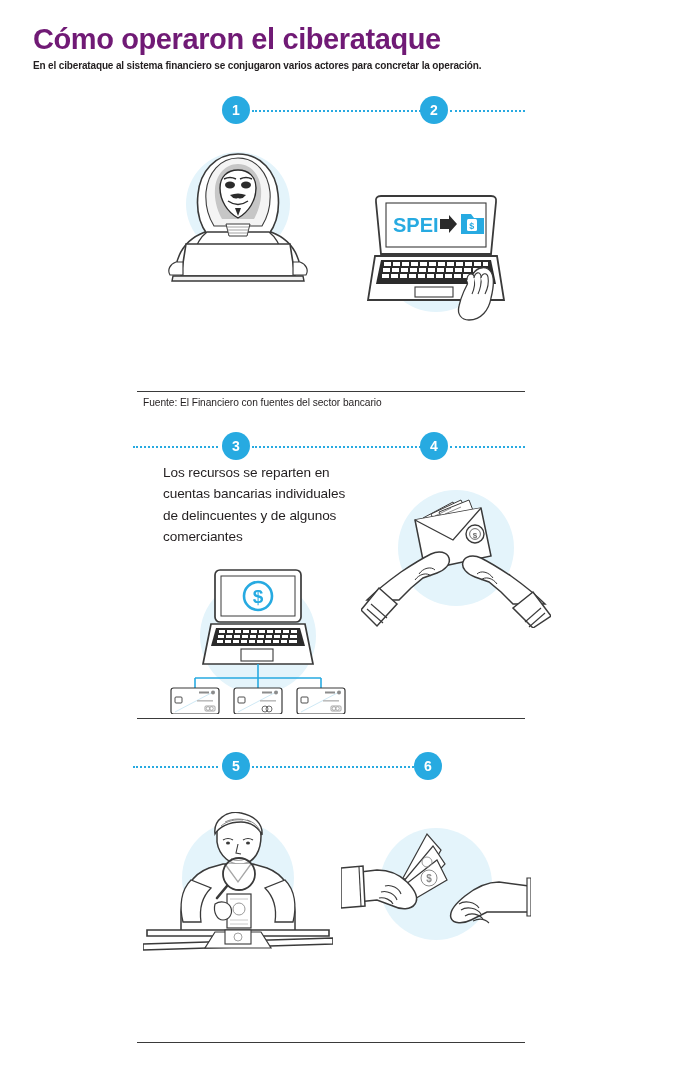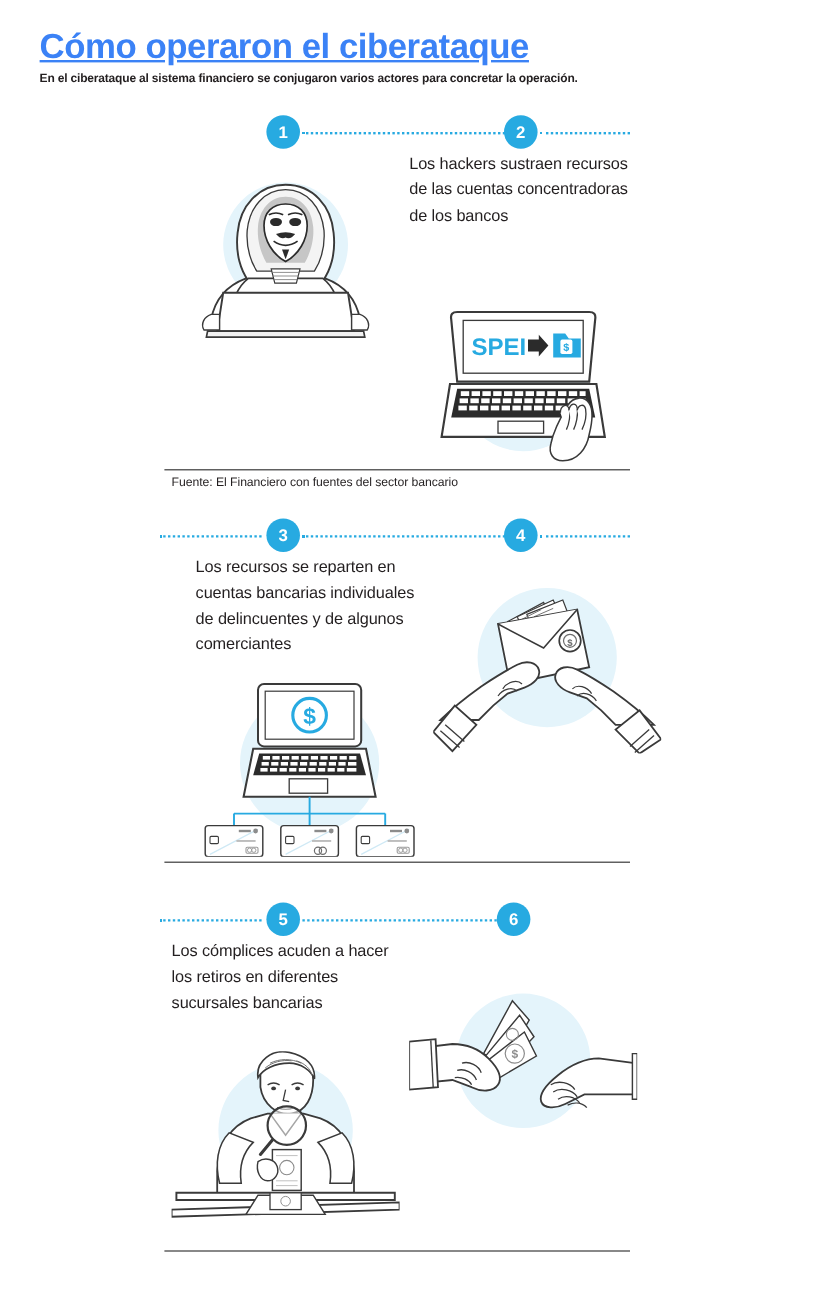--- a/index.html
+++ b/index.html
@@ -20,24 +20,23 @@
   .header {
     position: absolute;
     left: 33px;
     top: 24px;
     width: 640px;
   }
   .title {
     font-size: 29px;
     font-weight: bold;
     letter-spacing: -0.4px;
-    color: #3b82f6;
+    color: #701a75;
     line-height: 1.05;
     margin: 0;
-    text-decoration: underline;
   }
   .subtitle {
     font-size: 10px;
     font-weight: bold;
     color: #231f20;
     margin: 6px 0 0 0;
     letter-spacing: -0.15px;
     white-space: nowrap;
   }
 
@@ -186,21 +185,20 @@
             <path d="M43 100 L147 100 L152 132 L38 132 Z" fill="#ffffff" stroke="#3a3a3a" stroke-width="1.6"></path>
             <path d="M30 132 L160 132 L161 137 L29 137 Z" fill="#f2f2f2" stroke="#3a3a3a" stroke-width="1.4"></path>
 
             <path d="M33 118 C27 120 24 126 27 131 L40 131 L40 118 Z" fill="#ffffff" stroke="#3a3a3a" stroke-width="1.2"></path>
             <path d="M157 118 C163 120 166 126 163 131 L150 131 L150 118 Z" fill="#ffffff" stroke="#3a3a3a" stroke-width="1.2"></path>
           </svg>
         </div>
       </div>
 
       <div class="col right">
-        <p class="step-text">Los hackers sustraen recursos de las cuentas concentradoras de los bancos</p>
         <div class="art" style="margin-top:60px;">
           <svg width="190" height="140" viewBox="0 0 190 140">
             <circle cx="95" cy="72" r="54" fill="#e4f4fb"></circle>
 
             <path d="M40 10 L150 10 Q156 10 155 16 L150 68 L40 68 L35 16 Q34 10 40 10 Z" fill="#ffffff" stroke="#3a3a3a" stroke-width="1.8"></path>
             <rect x="45" y="17" width="100" height="44" fill="#ffffff" stroke="#3a3a3a" stroke-width="1.1"></rect>
 
             <text x="52" y="46" font-family="Liberation Sans, sans-serif" font-size="20" font-weight="bold" fill="#27aae1">SPEI</text>
 
             <path d="M99 33 L108 33 L108 29 L116 38 L108 47 L108 43 L99 43 Z" fill="#2b2b2b"></path>
@@ -429,21 +427,20 @@
     <div class="connector">
       <div class="dots" style="left:133px; width:85px;"></div>
       <div class="dots" style="left:252px; width:166px;"></div>
       <div class="bubble" style="left:222px;">5</div>
       <div class="bubble" style="left:414px;">6</div>
     </div>
 
     <div class="cols" style="height:268px;">
 
       <div class="col left">
-        <p class="step-text">Los cómplices acuden a hacer los retiros en diferentes sucursales bancarias</p>
         <div class="art" style="margin-top:30px;">
           <svg width="190" height="150" viewBox="0 0 190 150">
             <circle cx="95" cy="66" r="56" fill="#e4f4fb"></circle>
 
             <path d="M74 18 C74 6 88 0 98 2 C110 4 118 12 118 24 C118 38 112 50 100 52
                      C88 54 76 44 74 30 Z" fill="#ffffff" stroke="#3a3a3a" stroke-width="1.5"></path>
 
             <path d="M72 22 C70 8 84 -2 98 1 C112 4 120 12 119 23 C116 16 108 10 98 10
                      C86 10 76 15 72 22 Z" fill="#ffffff" stroke="#3a3a3a" stroke-width="1.4"></path>
             <g stroke="#6d6d6d" stroke-width="0.8" fill="none">

